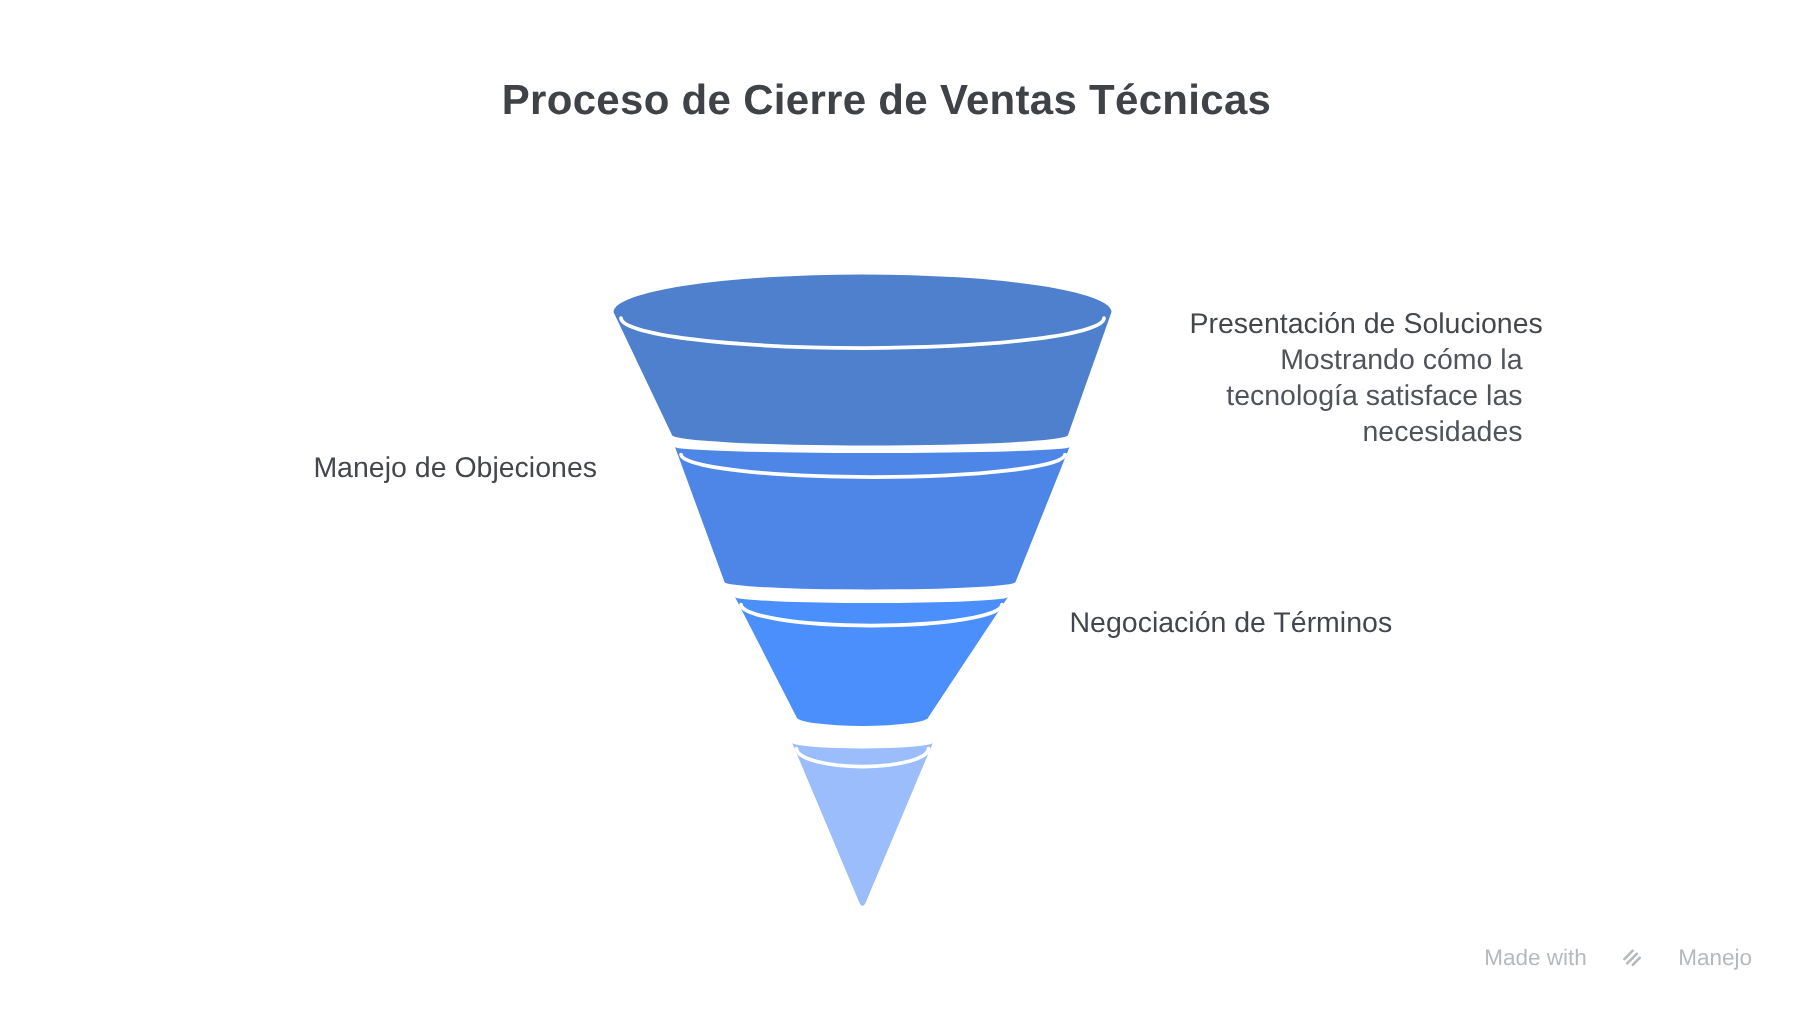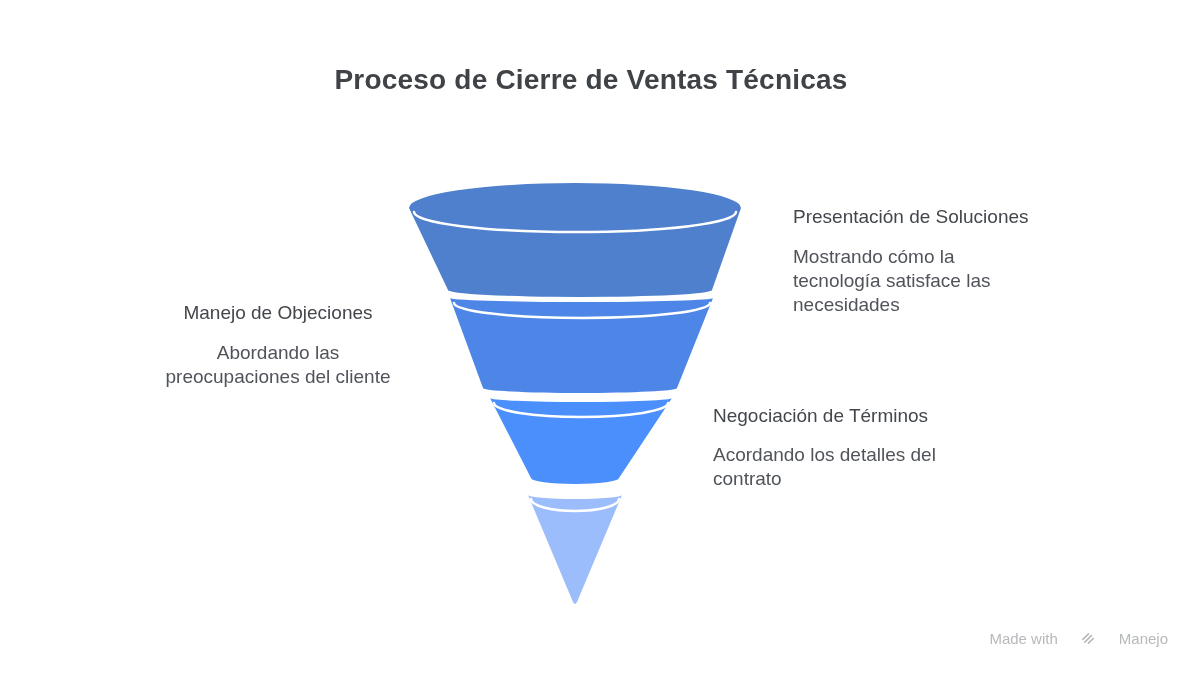--- a/index.html
+++ b/index.html
@@ -10,21 +10,21 @@
   .canvas {
     position: relative;
     width: 1200px;
     height: 675px;
     background: #ffffff;
     overflow: hidden;
     font-family: "Liberation Sans", sans-serif;
   }
   .diagram-title {
     position: absolute;
-    top: 64px;
+    top: 51px;
     left: 591px;
     transform: translateX(-50%);
     white-space: nowrap;
     font-size: 28px;
     font-weight: 700;
     color: #3f4347;
     letter-spacing: 0.2px;
   }
   .funnel-svg {
     position: absolute;
@@ -36,26 +36,25 @@
     font-size: 19px;
     line-height: 24px;
   }
   .stage-label .heading {
     font-weight: 400;
     color: #43474c;
     white-space: nowrap;
   }
   .stage-label .body {
     color: #50545a;
-    margin-top: 16px;
   }
   .label-left { text-align: center; }
   .label-right { text-align: left; }
 
-  .label-r1 { left: 793px; top: 205px; }
+  .label-r1 { left: 793px; top: 205px; text-align: right; }
   .label-r1 .body { width: 222px; }
 
   .label-l1 { right: 802px; top: 301px; }
   .label-l1 .body { width: 240px; }
 
   .label-r2 { left: 713px; top: 404px; }
   .label-r2 .body { width: 242px; margin-top: 15px; }
 
   .label-l2 { right: 723px; top: 500px; }
   .label-l2 .body { width: 250px; }
@@ -96,26 +95,24 @@
     <path d="M 531 499 A 44 12 0 0 0 619 499" fill="none" stroke="#ffffff" stroke-width="2.5" stroke-linecap="round"></path>
   </svg>
 
   <div class="stage-label label-right label-r1">
     <div class="heading">Presentación de Soluciones</div>
     <div class="body">Mostrando cómo la tecnología satisface las necesidades</div>
   </div>
 
   <div class="stage-label label-left label-l1">
     <div class="heading">Manejo de Objeciones</div>
-    <div class="body">Abordando las preocupaciones del cliente</div>
   </div>
 
   <div class="stage-label label-right label-r2">
     <div class="heading">Negociación de Términos</div>
-    <div class="body">Acordando los detalles del contrato</div>
   </div>
 
   <div class="stage-label label-left label-l2">
   </div>
 
   <div class="watermark">
     <span>Made with</span>
     <svg width="15" height="15" viewBox="0 0 16 16">
       <path d="M2 9 L8 3 M4 12 L11 5 M8 13 L13 8" stroke="#b6b9bc" stroke-width="1.8" stroke-linecap="round" fill="none"></path>
     </svg>

